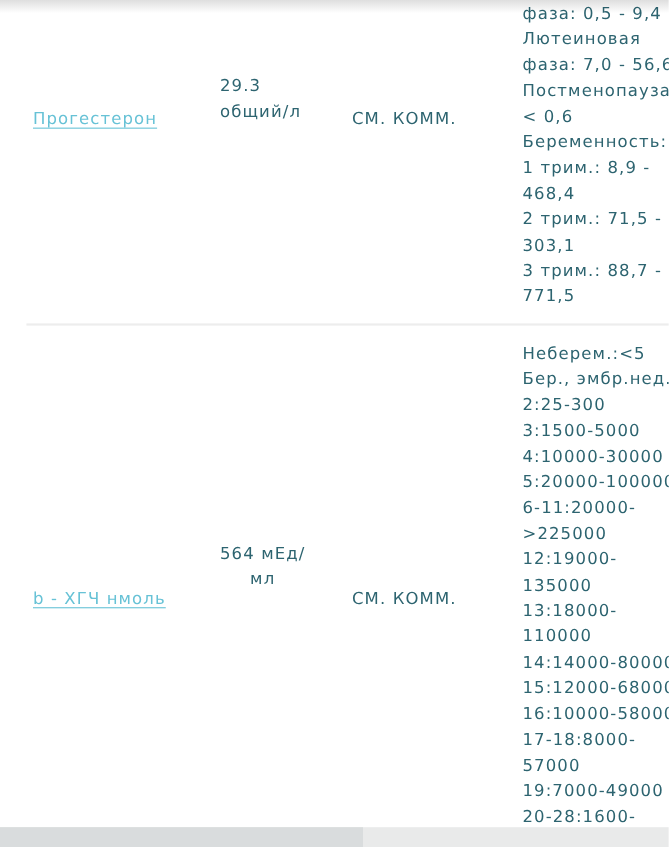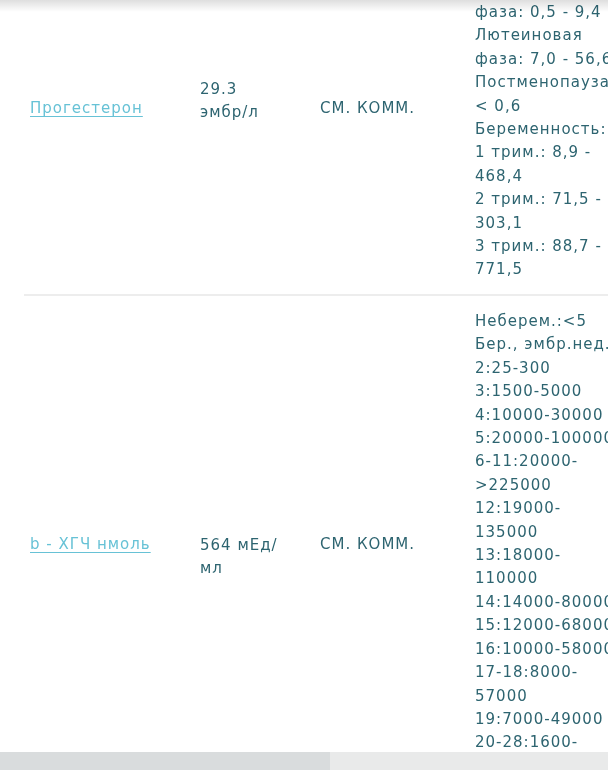--- a/index.html
+++ b/index.html
@@ -23,31 +23,31 @@
   .cell div{white-space:nowrap;}
   a.analyte{
     color:var(--link);
     text-decoration:underline;
     text-underline-offset:3px;
     text-decoration-thickness:1px;
     cursor:pointer;
   }
   
   .r1-name {left:30px; top:97px;}
-  .r1-value{left:200px;top:78px;}
+  .r1-value{left:200px;top:67px;}
   .r1-flag {left:320px;top:97px;}
   .r1-ref  {left:475px;top:1px;}
   
   .divider{
     position:absolute;left:24px;right:0;top:294px;height:2px;
     background:var(--divider);
   }
   
   .r2-name {left:30px; top:533px;}
-  .r2-value{left:200px;top:534px;}
+  .r2-value{left:200px;top:492px;text-align:center;}
   .r2-flag {left:320px;top:533px;}
   .r2-ref  {left:475px;top:310px;}
   
   .top-shadow{
     position:absolute;left:0;top:0;width:608px;height:12px;
     background:linear-gradient(to bottom,rgba(0,0,0,0.13),rgba(255,255,255,0));
     pointer-events:none;z-index:5;
   }
   
   .hscrollbar{
@@ -63,21 +63,21 @@
 <body>
 
 <div class="stage">
 
   <div>
     <div class="cell r1-name">
       <a class="analyte" href="#">Прогестерон</a>
     </div>
     <div class="cell r1-value">
         <div>29.3</div>
-        <div>эмбр/л</div>
+        <div>общий/л</div>
       </div>
     <div class="cell r1-flag">
       <span>СМ. КОММ.</span>
     </div>
     <div class="cell r1-ref">
         <div>фаза: 0,5 - 9,4</div>
         <div>Лютеиновая</div>
         <div>фаза: 7,0 - 56,6</div>
         <div>Постменопауза:</div>
         <div>&lt; 0,6</div>

